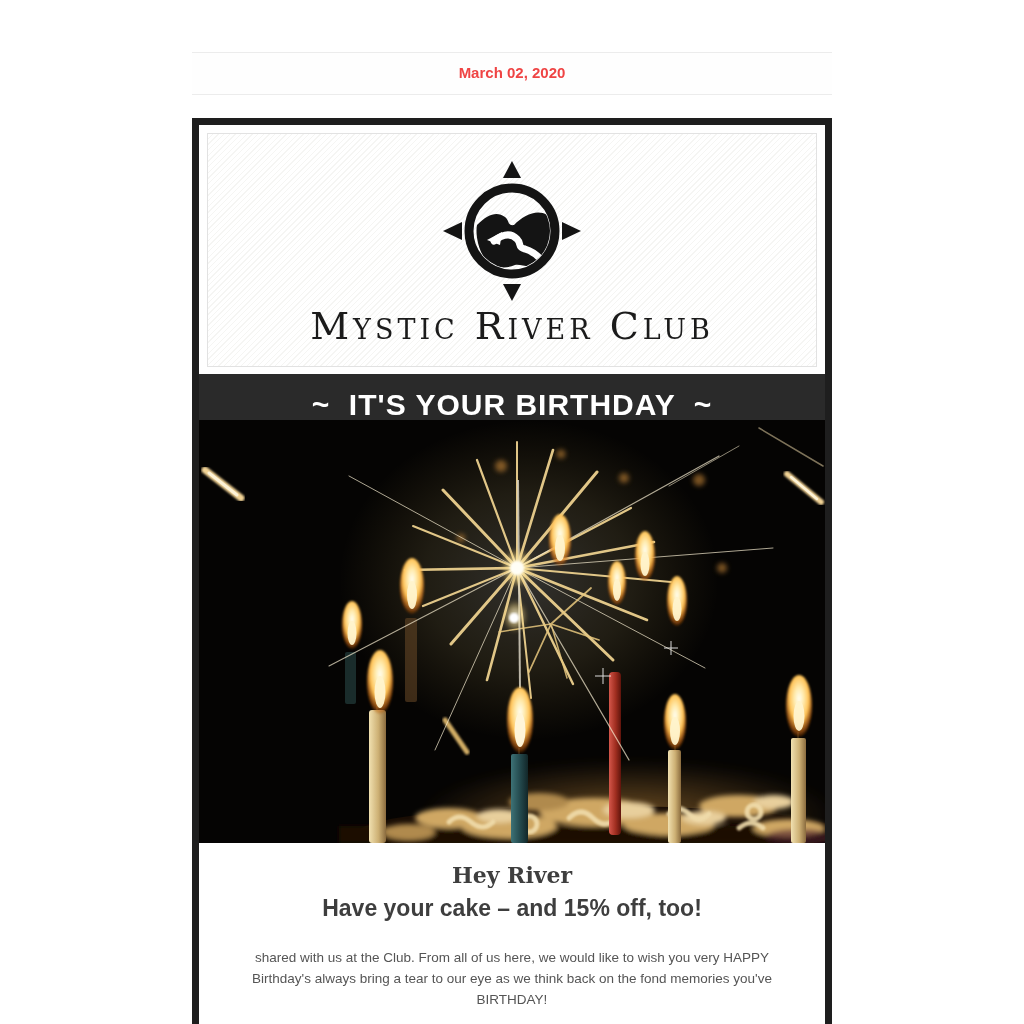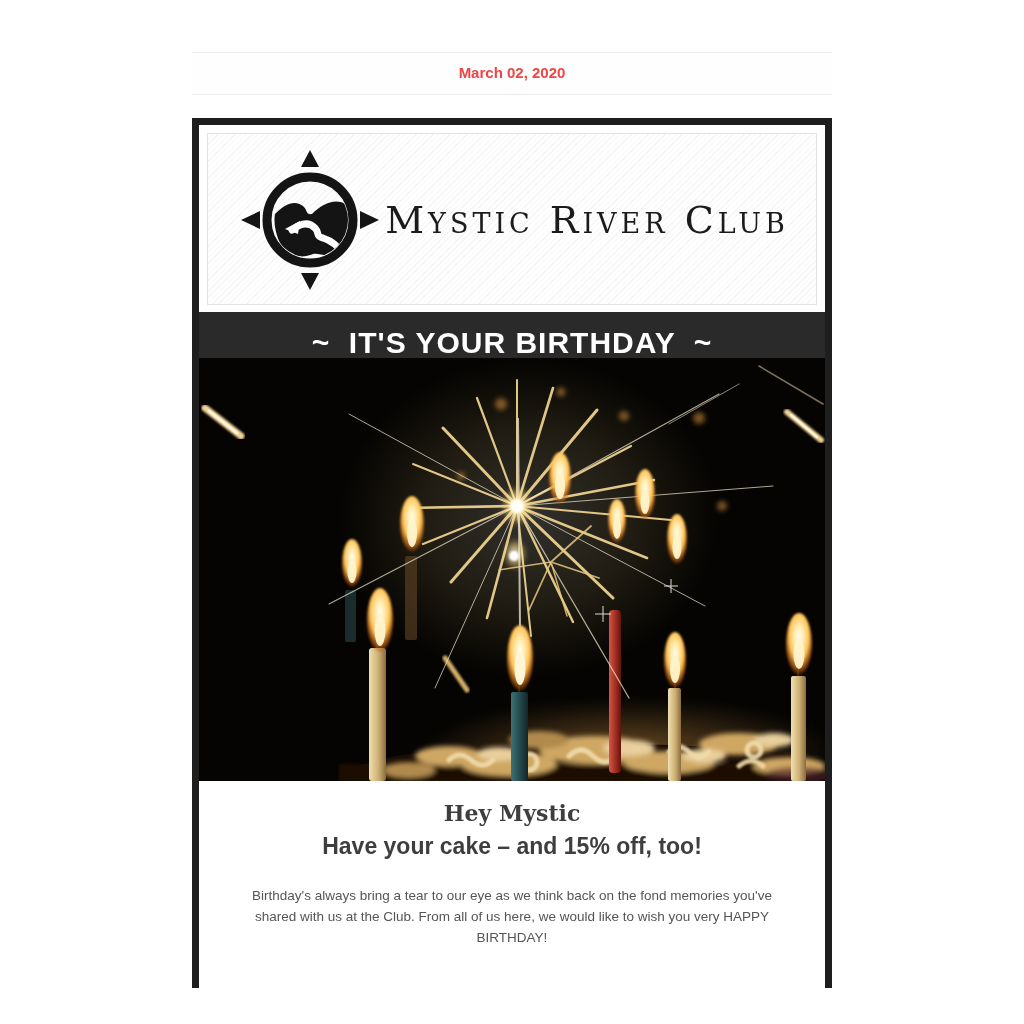--- a/index.html
+++ b/index.html
@@ -25,24 +25,24 @@
     width: 640px;
     margin: 23px auto 0 auto;
     border: 7px solid #1e1e1e;
     border-bottom: none;
     background: #ffffff;
   }
 
   .logo-section { padding: 8px 8px 7px 8px; background: #ffffff; }
   .logo-box {
     border: 1px solid #e2e2e2;
-    height: 172px;
+    height: 234px;
     background: repeating-linear-gradient(135deg, #ffffff 0px, #ffffff 3px, #f5f5f3 3px, #f5f5f3 4px);
     display: flex;
-    flex-direction: row;
+    flex-direction: column;
     align-items: center;
     justify-content: center;
   }
   .logo-compass { display: block; }
   .logo-wordmark {
     font-family: "DejaVu Serif", "Liberation Serif", serif;
     font-variant: small-caps;
     font-size: 38px;
     letter-spacing: 4px;
     color: #1b1b1b;
@@ -300,22 +300,22 @@
         <ellipse cx="476" cy="311" rx="5" ry="14" fill="#fff3cc" opacity="0.95"></ellipse>
         <ellipse cx="600" cy="286" rx="13" ry="31" fill="url(#fl)" filter="url(#f1)"></ellipse>
         <ellipse cx="600" cy="296" rx="5.5" ry="15" fill="#fff3cc" opacity="0.95"></ellipse>
         <ellipse cx="361" cy="120" rx="11" ry="26" fill="url(#fl)" filter="url(#f1)"></ellipse>
         <ellipse cx="361" cy="128" rx="5" ry="13" fill="#fff3cc" opacity="0.95"></ellipse>
       </g>
     </svg>
   </div>
 
   <div class="message">
-    <div class="greeting">Hey Mystic</div>
+    <div class="greeting">Hey River</div>
     <div class="headline">Have your cake – and 15% off, too!</div>
     <div class="body-copy">
+      <span class="body-line">shared with us at the Club. From all of us here, we would like to wish you very HAPPY</span>
       <span class="body-line">Birthday's always bring a tear to our eye as we think back on the fond memories you've</span>
-      <span class="body-line">shared with us at the Club. From all of us here, we would like to wish you very HAPPY</span>
       <span class="body-line">BIRTHDAY!</span>
     </div>
   </div>
 
 </div>
 
 </body></html>

